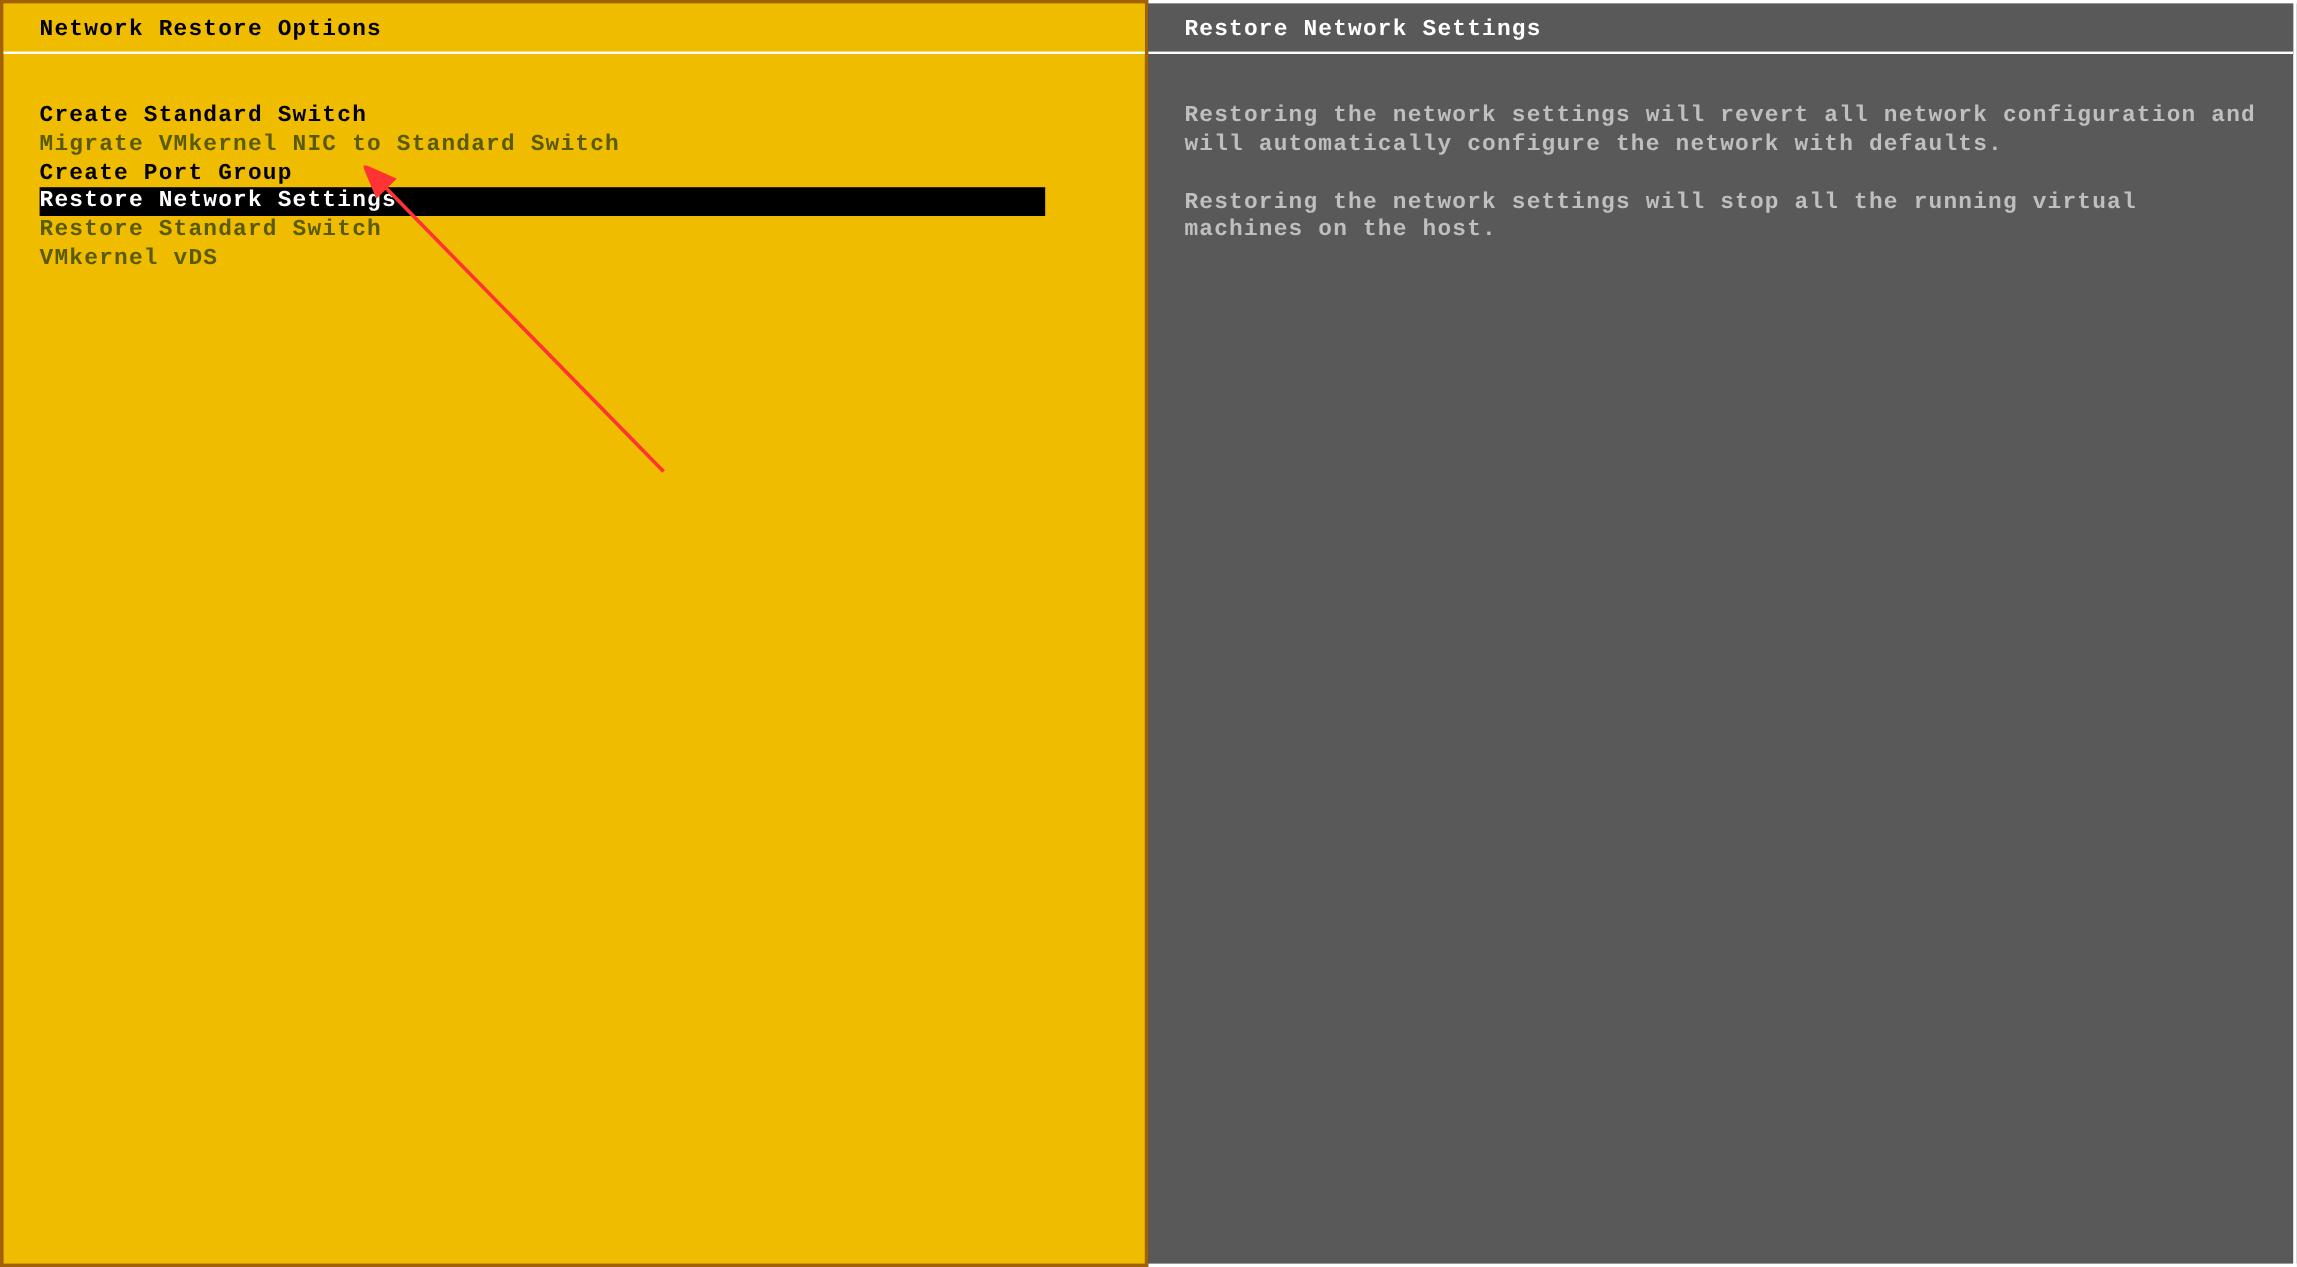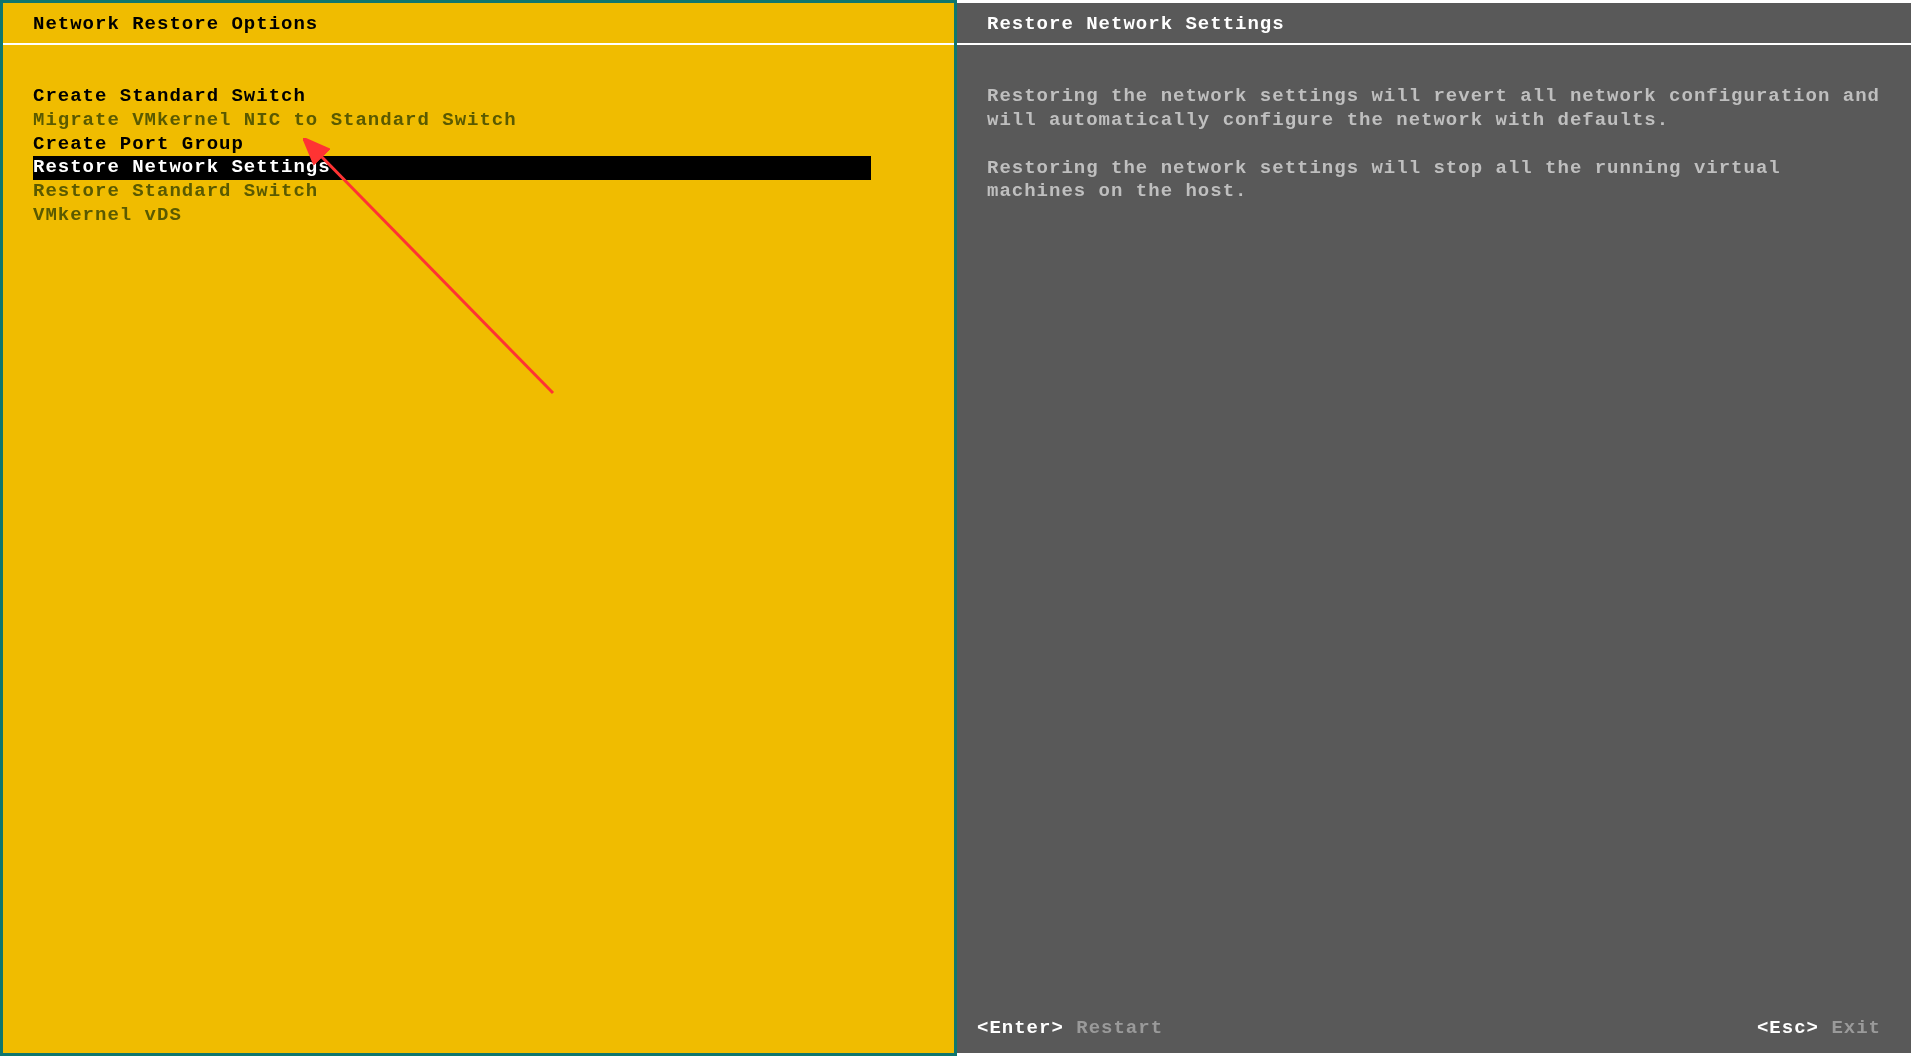--- a/index.html
+++ b/index.html
@@ -23,21 +23,21 @@
     .container {
       display: flex;
       width: 100%;
       height: 100%;
       transform-origin: top left;
     }
     
     .left-panel {
       width: 50%;
       background: #f0bc00;
-      border: 3px solid #0f766e;
+      border: 3px solid #a16207;
       display: flex;
       flex-direction: column;
       position: relative;
     }
     
     .right-panel {
       width: 50%;
       background: #595959;
       border: 3px solid #fff;
       border-left: none;
@@ -149,24 +149,14 @@
       <line x1="250" y1="255" x2="15" y2="15" stroke="#ff3333" stroke-width="3" marker-end="url(#arrowhead)"></line>
     </svg>
   </div>
 
   <div class="right-panel">
     <div class="panel-title">Restore Network Settings</div>
     <div class="description-content">
       <p>Restoring the network settings will revert all network configuration and will automatically configure the network with defaults.</p>
       <p>Restoring the network settings will stop all the running virtual machines on the host.</p>
     </div>
-    <div class="footer-hints">
-      <div>
-        <span class="hint-key">&lt;Enter&gt;</span>
-        <span class="hint-action">Restart</span>
-      </div>
-      <div>
-        <span class="hint-key">&lt;Esc&gt;</span>
-        <span class="hint-action">Exit</span>
-      </div>
-    </div>
   </div>
 </div>
 
 </body></html>

